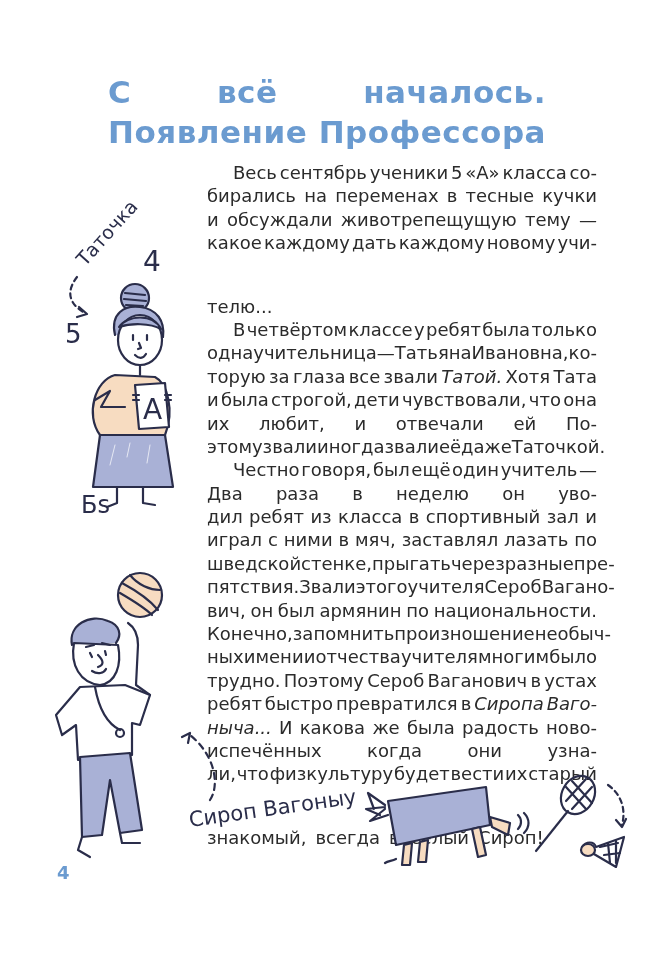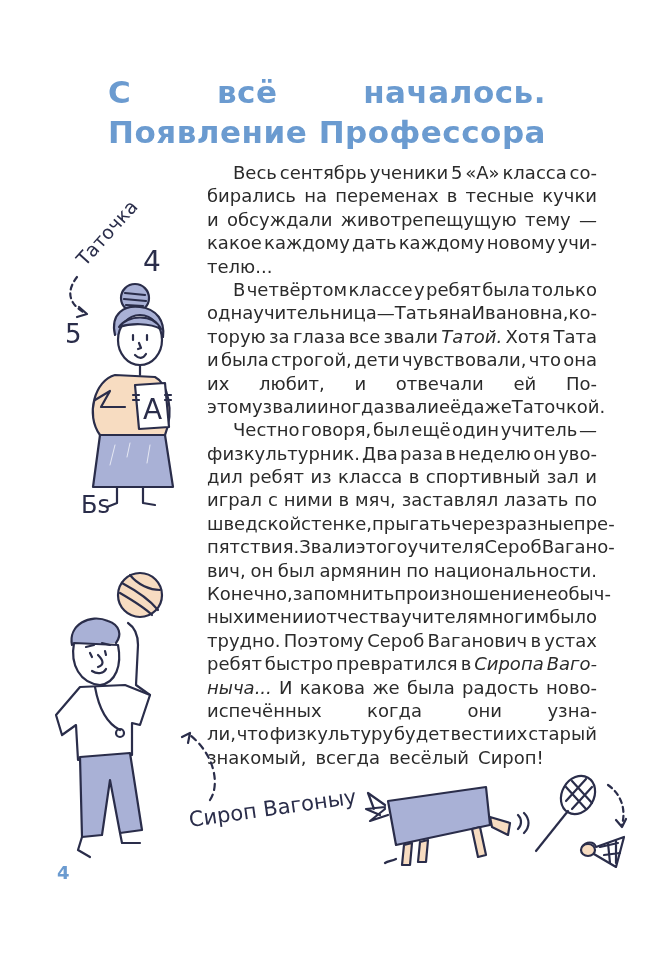--- a/index.html
+++ b/index.html
@@ -13,21 +13,21 @@
     letter-spacing: 0.5px;
   }
   .title .tl { display: flex; justify-content: space-between; white-space: nowrap; }
 
   .body-text {
     position: absolute; left: 207px; top: 161px; width: 390px;
     font-family: "DejaVu Sans", sans-serif; color: #2b2b2b;
     font-size: 18px; line-height: 23.4px;
   }
   .body-text .ln { display: flex; justify-content: space-between; white-space: nowrap; height: 23.4px; }
-  .body-text .ln.last { justify-content: flex-start; gap: 9px; }
+  .body-text .ln.last { justify-content: flex-start; gap: 9px; margin-top: 40px; }
   .body-text .ln.indent { padding-left: 26px; }
   .body-text .ln span { display: inline-block; }
   .body-text em { font-style: italic; margin-top: 33px; }
 
   .page-num {
     position: absolute; left: 57px; top: 862px;
     font-family: "DejaVu Sans", sans-serif; font-weight: bold;
     color: #6b9bd0; font-size: 18px;
   }
 
@@ -144,21 +144,20 @@
       <div class="ln indent">
         <span>Честно</span>
         <span>говоря,</span>
         <span>был</span>
         <span>ещё</span>
         <span>один</span>
         <span>учитель</span>
         <span>—</span>
       </div>
       <div class="ln">
-        <span>физкультурник.</span>
         <span>Два</span>
         <span>раза</span>
         <span>в</span>
         <span>неделю</span>
         <span>он</span>
         <span>уво-</span>
       </div>
       <div class="ln">
         <span>дил</span>
         <span>ребят</span>

